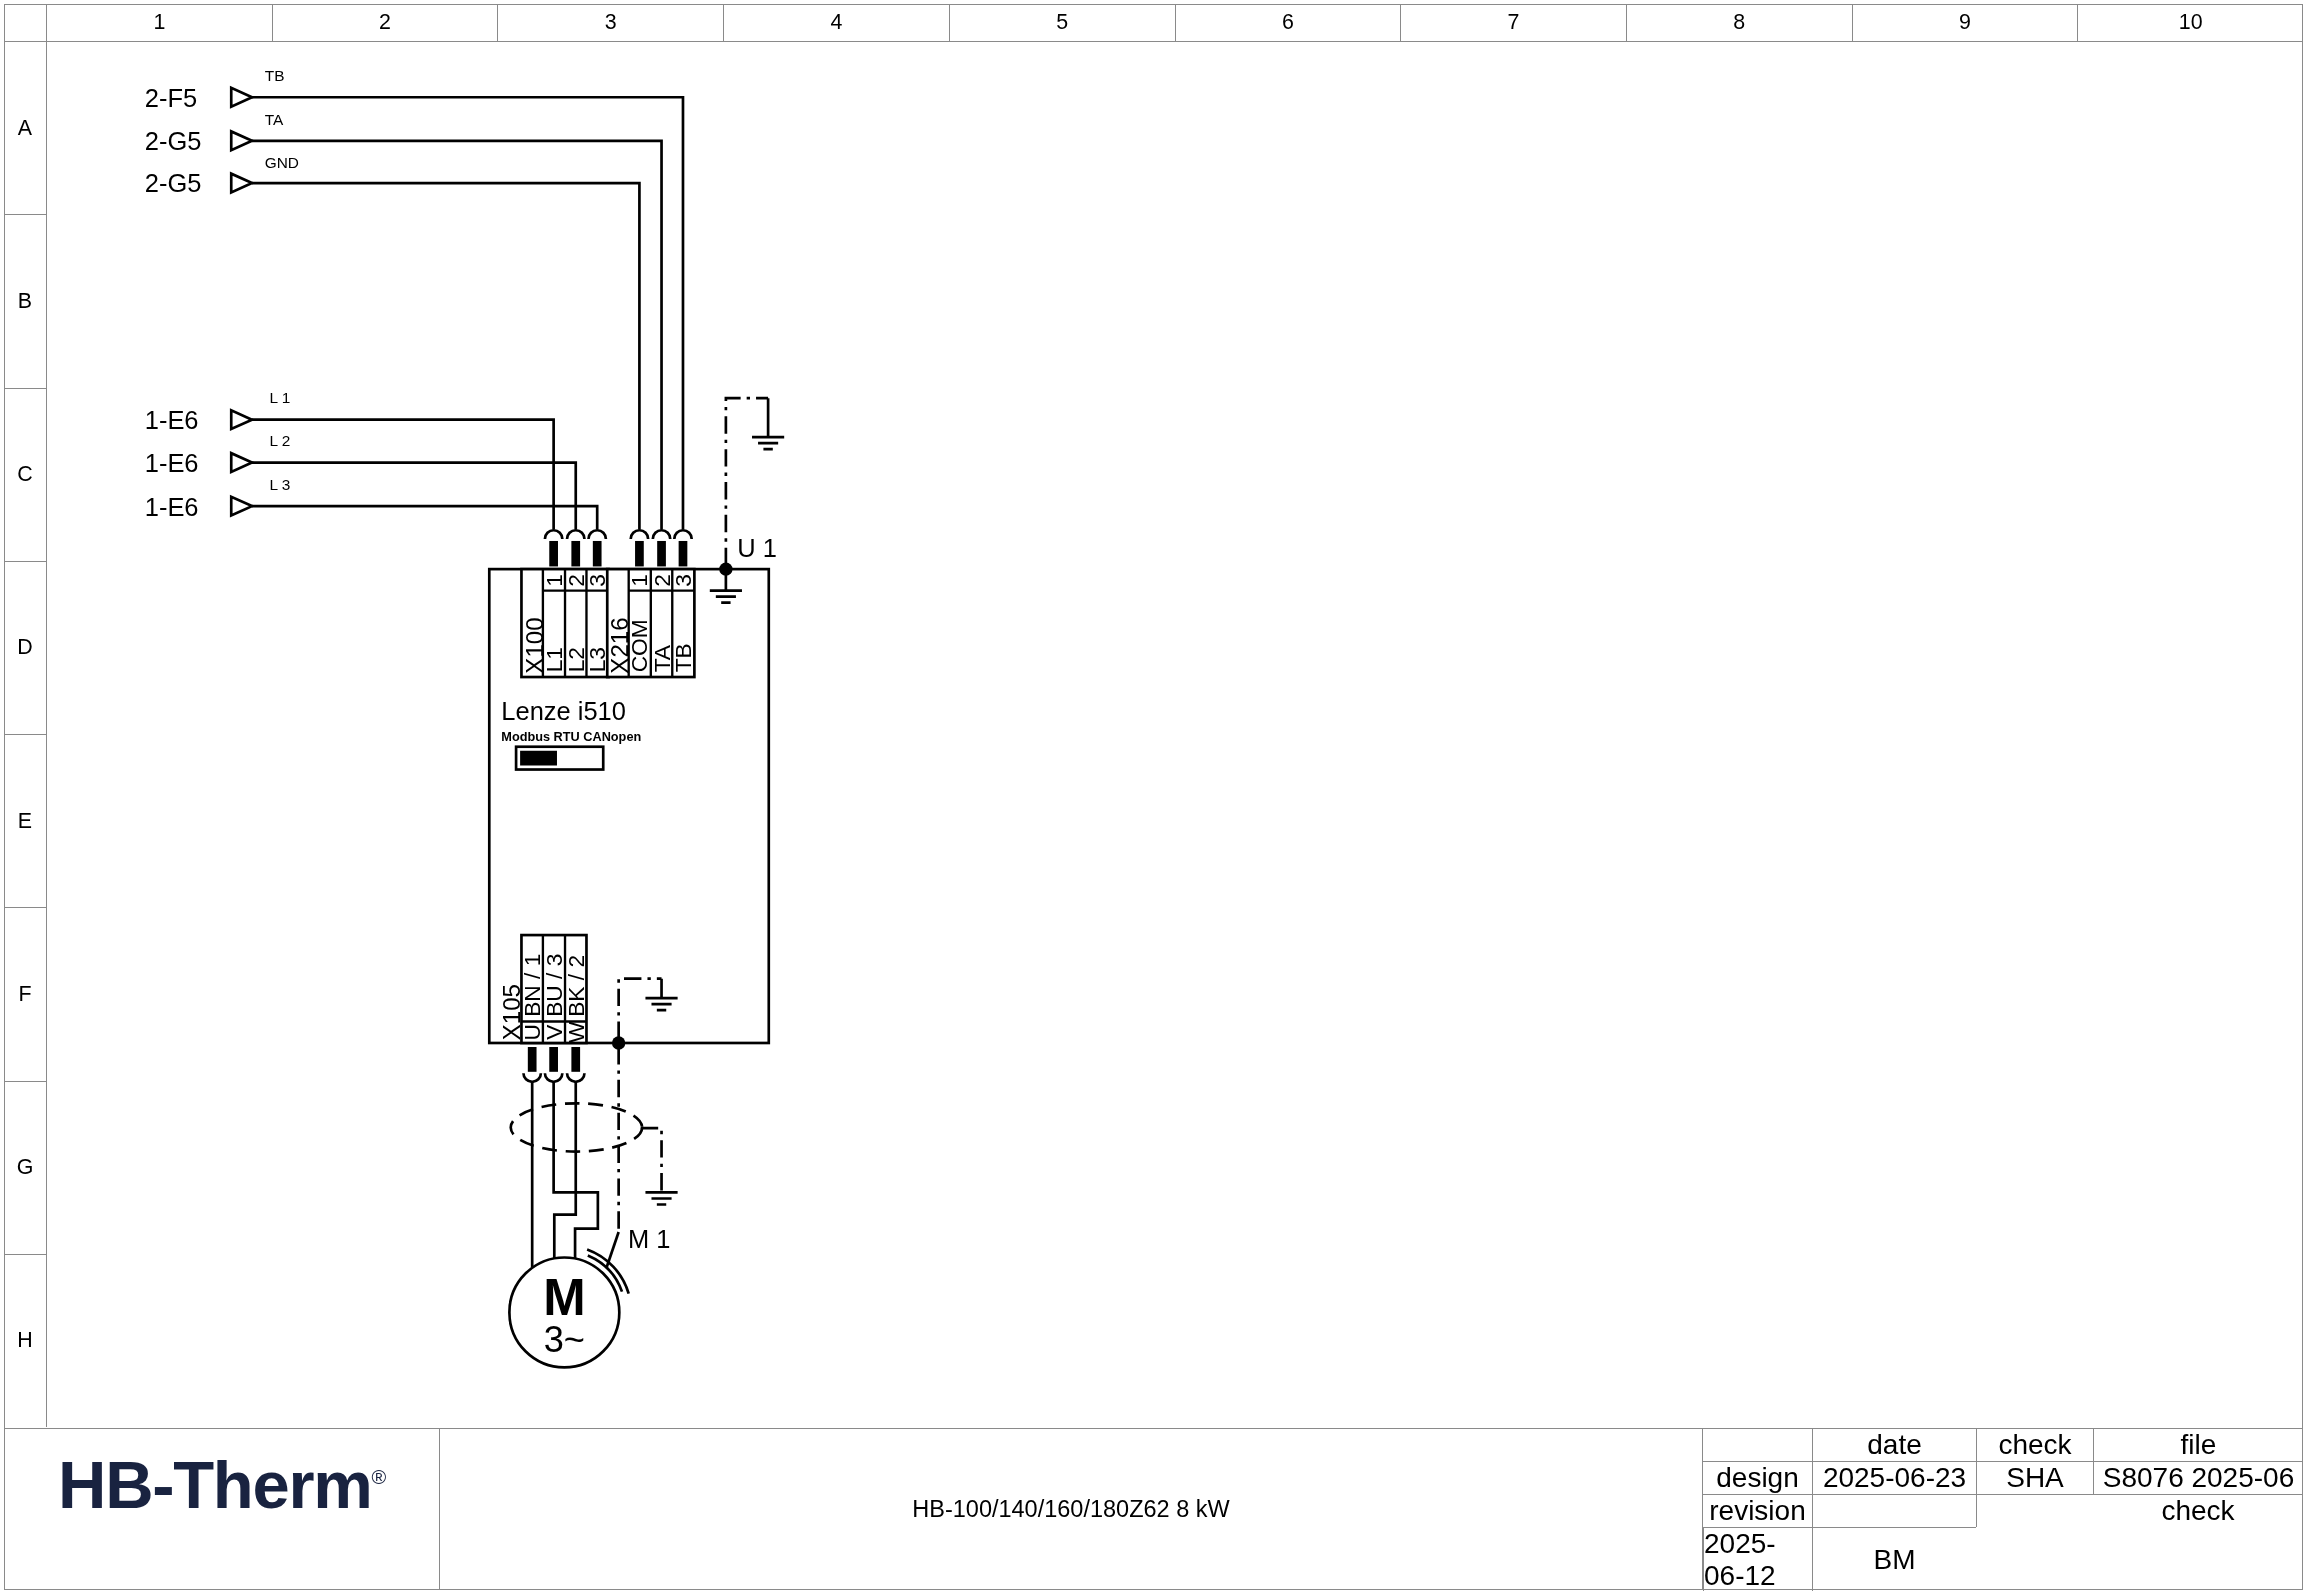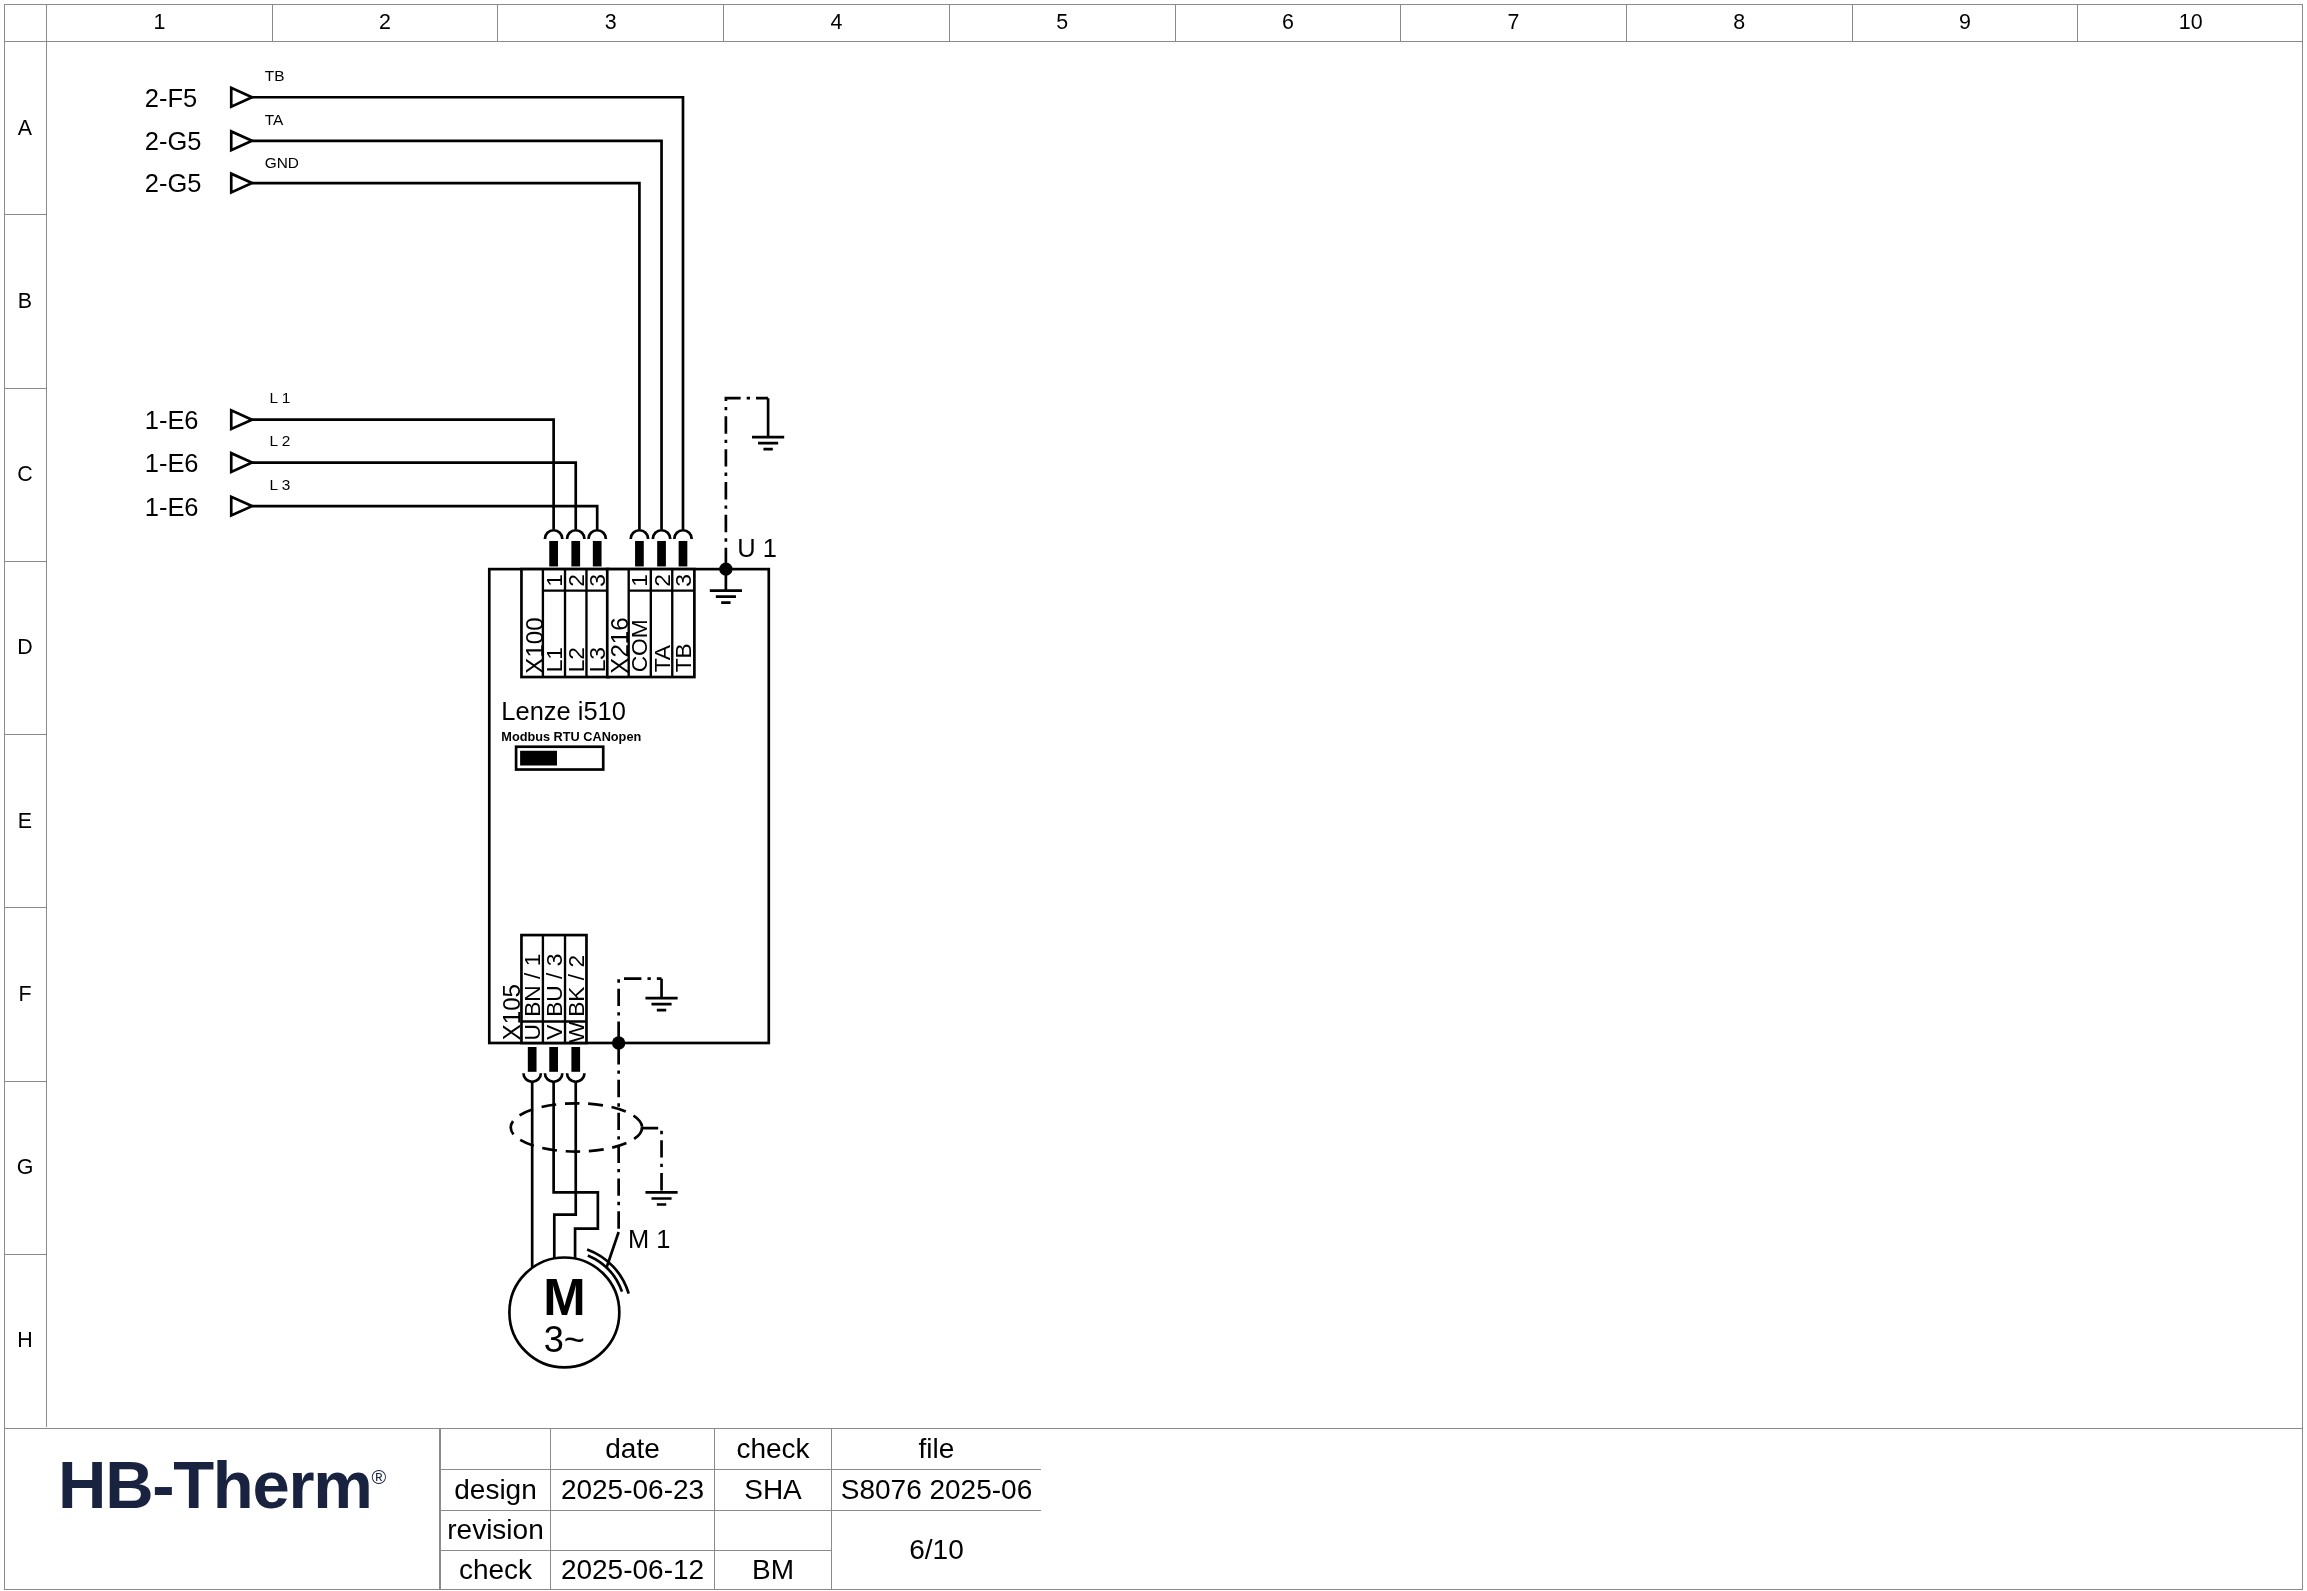--- a/index.html
+++ b/index.html
@@ -231,36 +231,38 @@
     <text class="t38" x="937" y="1849" dominant-baseline="central">M 1</text>
   </svg>
 
   <div class="title-block">
     <div class="tb-left">
       <div class="tb-logo-area">
         <div class="tb-logo"><span>HB-Therm</span><sup>®</sup></div>
       </div>
     </div>
 
+    <div class="tb-title-cell">
+      <span>HB-100/140/160/180Z62 8 kW</span>
+    </div>
 
     <div class="tb-table">
       <div class="cell"></div>
       <div class="cell bl">date</div>
       <div class="cell bl">check</div>
       <div class="cell bl">file</div>
 
       <div class="cell bt">design</div>
       <div class="cell bl bt">2025-06-23</div>
       <div class="cell bl bt">SHA</div>
       <div class="cell bl bt">S8076 2025-06</div>
 
       <div class="cell bt">revision</div>
       <div class="cell bl bt"></div>
       <div class="cell bl bt"></div>
-      <div class="cell bl bt merge">6/10</div>
 
       <div class="cell bt">check</div>
       <div class="cell bl bt">2025-06-12</div>
       <div class="cell bl bt">BM</div>
     </div>
   </div>
 
 </div>
 
 

